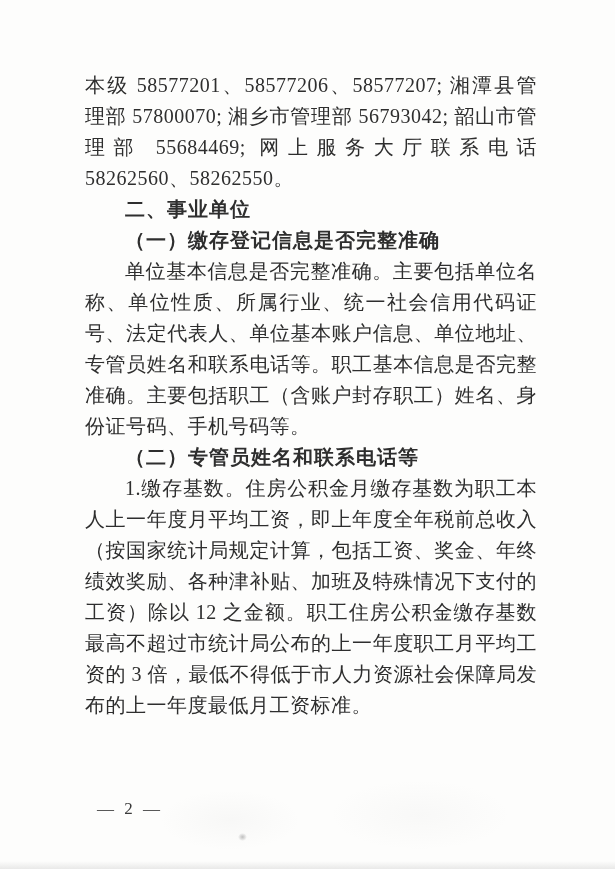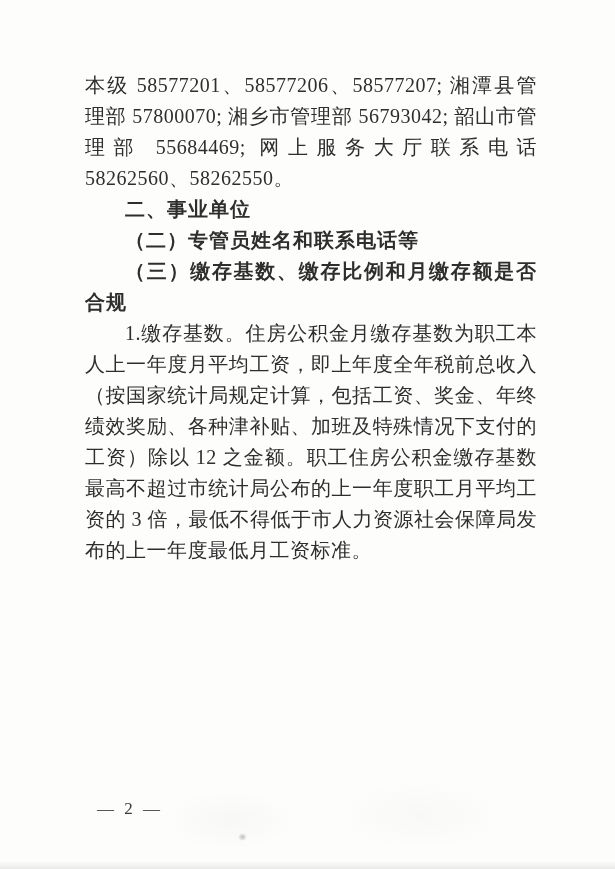--- a/index.html
+++ b/index.html
@@ -83,26 +83,27 @@
 </head>
 <body>
 
 <div class="page">
 
   <div class="content">
     <p class="continuation">本级 58577201、58577206、58577207; 湘潭县管理部 57800070; 湘乡市管理部 56793042; 韶山市管理部 55684469; 网上服务大厅联系电话 58262560、58262550。</p>
 
     <p class="heading-1">二、事业单位</p>
 
+    <p class="heading-2">（一）缴存登记信息是否完整准确</p>
 
+    <p>单位基本信息是否完整准确。主要包括单位名称、单位性质、所属行业、统一社会信用代码证号、法定代表人、单位基本账户信息、单位地址、专管员姓名和联系电话等。职工基本信息是否完整准确。主要包括职工（含账户封存职工）姓名、身份证号码、手机号码等。</p>
 
     <p class="heading-2">（二）专管员姓名和联系电话等</p>
 
 
-    <p class="heading-2">（三）缴存基数、缴存比例和月缴存额是否合规</p>
 
     <p><span class="lead-bold">1.缴存基数。</span><span>住房公积金月缴存基数为职工本人上一年度月平均工资，即上年度全年税前总收入（按国家统计局规定计算，包括工资、奖金、年终绩效奖励、各种津补贴、加班及特殊情况下支付的工资）除以 12 之金额。职工住房公积金缴存基数最高不超过市统计局公布的上一年度职工月平均工资的 3 倍，最低不得低于市人力资源社会保障局发布的上一年度最低月工资标准。</span></p>
 
   </div>
 
   <div class="footer-page-number">— 2 —</div>
 
   <div class="scan-smudge smudge-a"></div>
   <div class="scan-smudge smudge-b"></div>
   <div class="scan-smudge smudge-c"></div>

